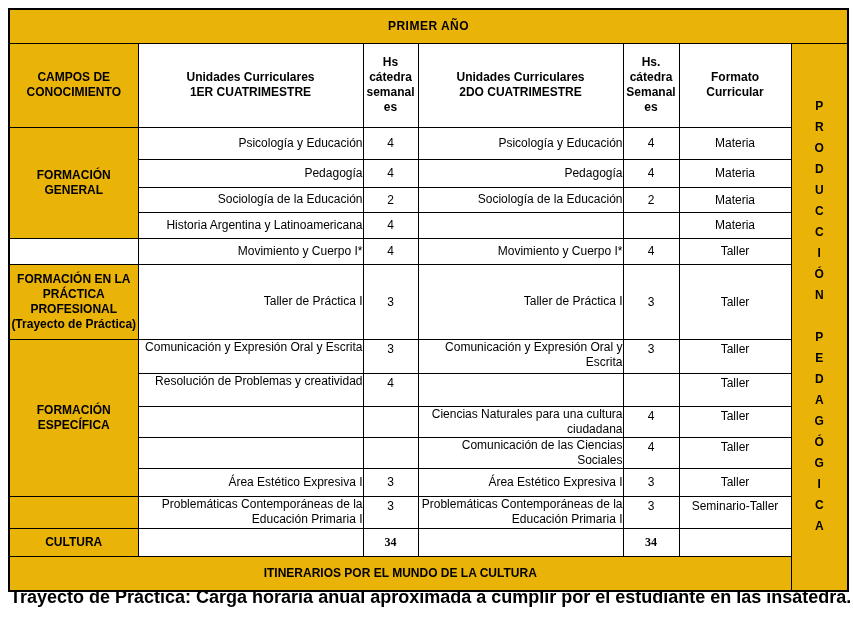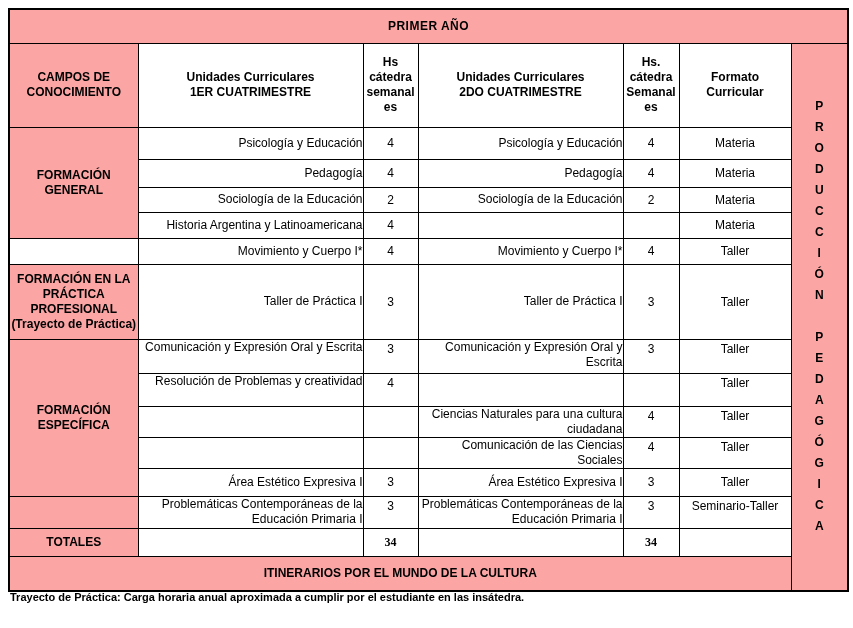--- a/index.html
+++ b/index.html
@@ -9,21 +9,21 @@
   }
   table.curr{
     position:absolute;left:8px;top:8px;width:839px;
     border-collapse:collapse;table-layout:fixed;
     border:2px solid #000;
   }
   table.curr td{
     border:1px solid #000;padding:0;vertical-align:middle;
     font-size:12px;overflow:hidden;
   }
-  .shaded{background:#fca5a5;}
+  .shaded{background:#eab308;}
   .title-cell{
     font-weight:bold;font-size:16px;text-align:center;letter-spacing:0.5px;
   }
   .hdr{
     font-weight:bold;text-align:center;white-space:pre-line;
     font-size:12px;line-height:15px;overflow-wrap:break-word;
   }
   .campo{
     font-weight:bold;text-align:center;white-space:pre-line;
     font-size:12px;line-height:15px;padding:0 4px;
@@ -38,21 +38,21 @@
   }
   .side{
     font-weight:bold;text-align:center;font-size:13px;line-height:21px;
     white-space:pre-line;vertical-align:middle;
   }
   .itinerarios{
     font-weight:bold;text-align:center;font-size:15px;
   }
   .footnotes{
     position:absolute;left:10px;top:589px;
-    font-weight:bold;font-size:11px;line-height:17px;
+    font-weight:bold;font-size:18px;line-height:17px;
   }
 </style>
 </head>
 <body>
 
 <div class="sheet">
   <table class="curr">
     <colgroup>
       <col style="width:129px">
         <col style="width:225px">
@@ -191,21 +191,21 @@
     <tr style="height:32px">
       <td class="shaded"></td>
       <td class="uc" style="vertical-align:top">Problemáticas Contemporáneas de la Educación Primaria I</td>
       <td class="num" style="vertical-align:top;padding-top:2px">3</td>
       <td class="uc" style="vertical-align:top">Problemáticas Contemporáneas de la Educación Primaria I</td>
       <td class="num" style="vertical-align:top;padding-top:2px">3</td>
       <td class="formato" style="vertical-align:top;padding-top:2px">Seminario-Taller</td>
     </tr>
 
     <tr style="height:28px">
-      <td class="shaded campo">TOTALES</td>
+      <td class="shaded campo">CULTURA</td>
       <td></td>
       <td class="totales-num">34</td>
       <td></td>
       <td class="totales-num">34</td>
       <td></td>
     </tr>
 
     <tr style="height:35px">
       <td colspan="6" class="shaded itinerarios">ITINERARIOS POR EL MUNDO DE LA CULTURA</td>
     </tr>

